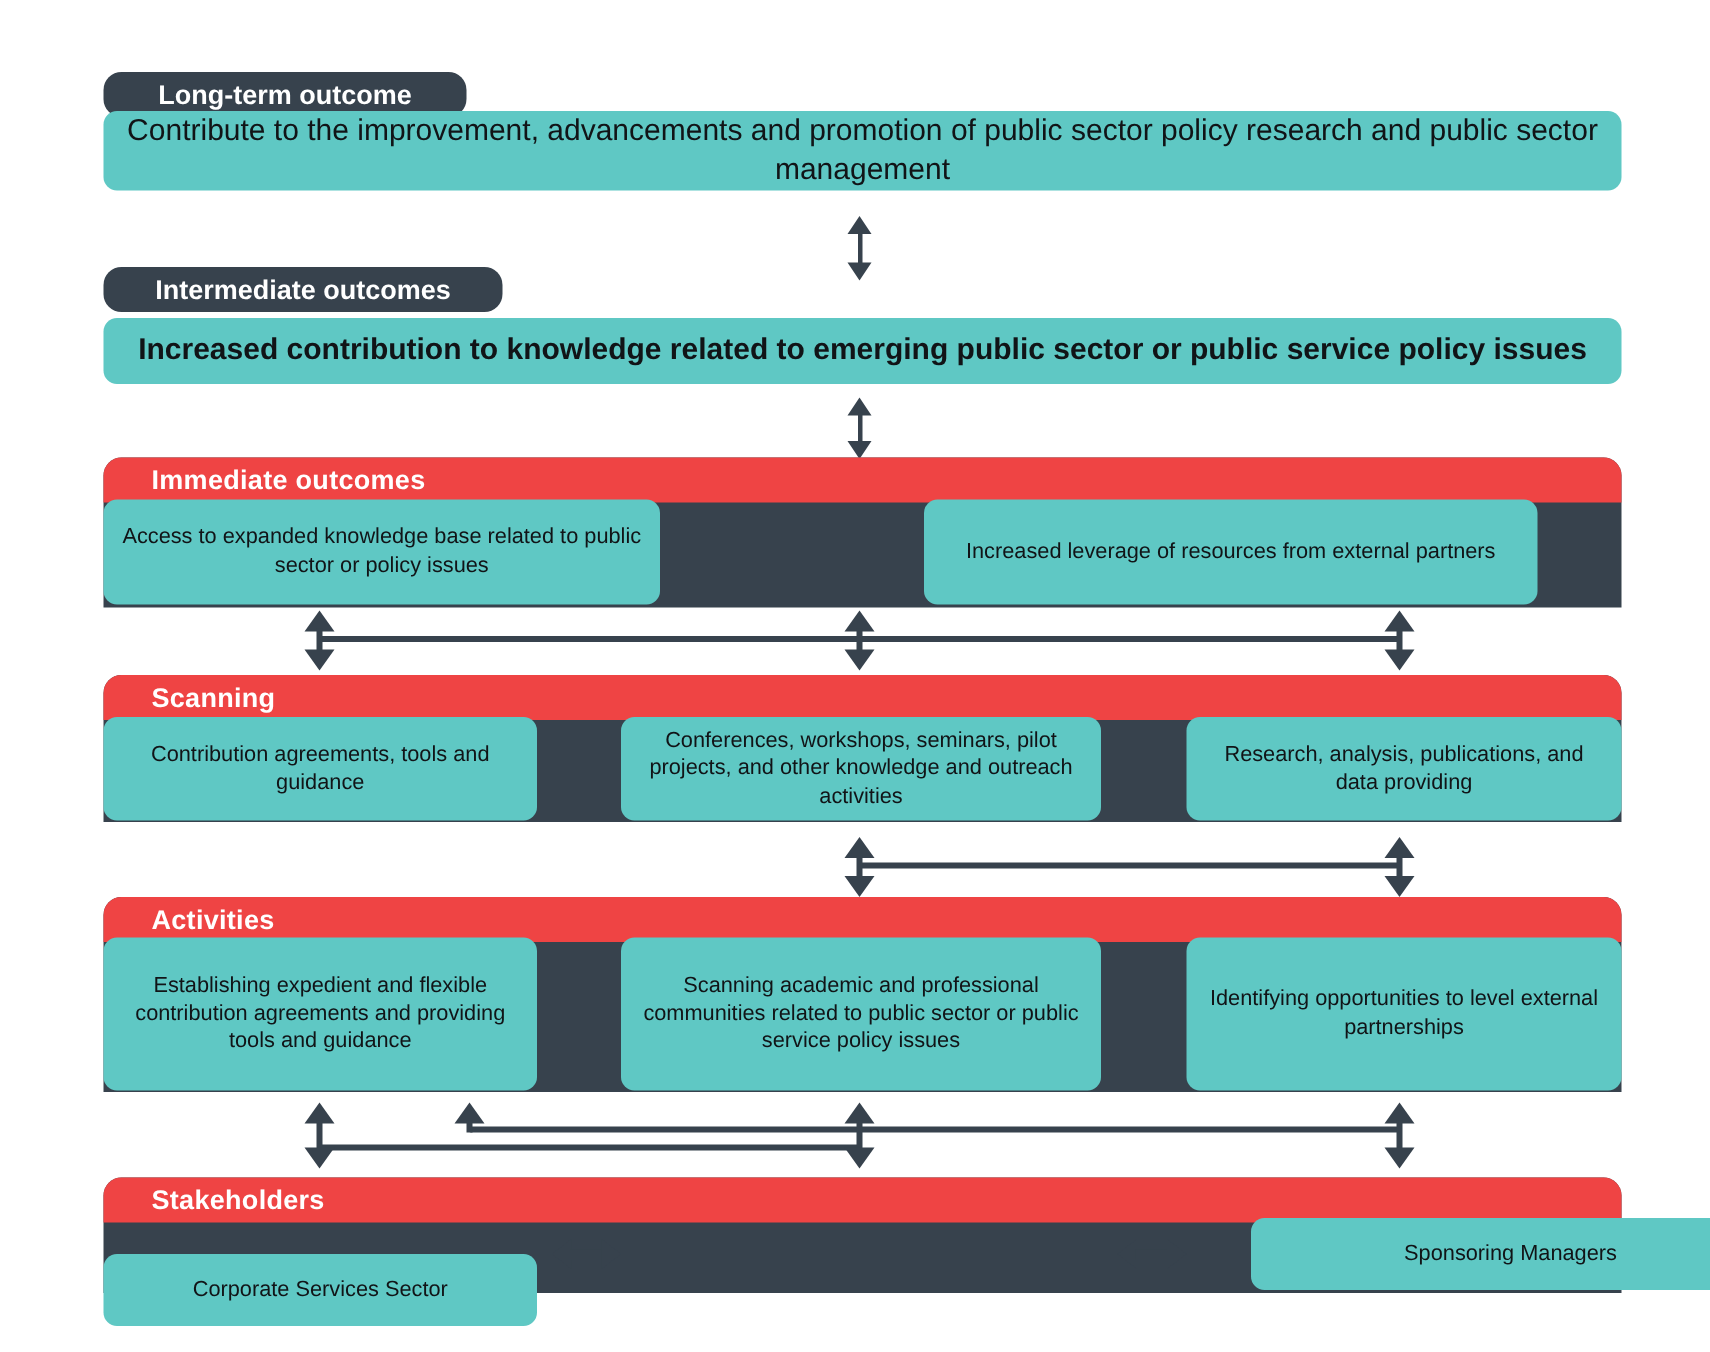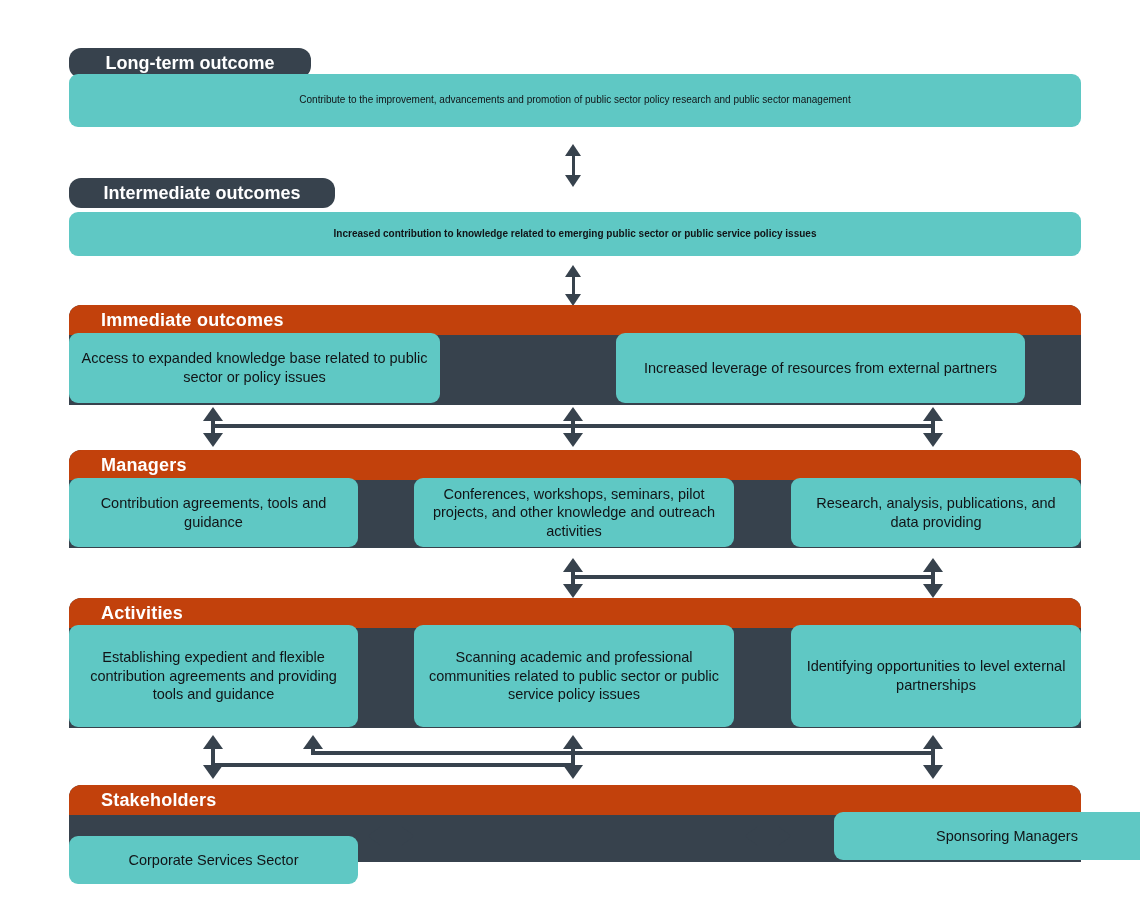--- a/index.html
+++ b/index.html
@@ -17,21 +17,21 @@
   #canvas {
     position: absolute;
     left: 0; top: 0;
     width: 1140px;
     height: 901px;
   }
   .abs { position: absolute; }
 
   
   .tab-header {
-    background: #c2410c;
+    background: #ef4444;
     color: #ffffff;
     font-weight: bold;
     font-size: 18px;
     letter-spacing: 0.2px;
     display: flex;
     align-items: center;
     padding-left: 32px;
     box-sizing: border-box;
     border-radius: 12px 12px 0 0;
   }
@@ -60,21 +60,21 @@
     border-radius: 9px;
     box-sizing: border-box;
     display: flex;
     align-items: center;
     justify-content: center;
     text-align: center;
     font-size: 14.5px;
     line-height: 1.28;
     padding: 6px 12px;
   }
-  .teal-box.wide { font-size: 10px; }
+  .teal-box.wide { font-size: 20px; }
 
   
   .h-line {
     background: #37424d;
     height: 4px;
     border-radius: 1px;
   }
   .v-stem {
     background: #37424d;
     width: 4px;
@@ -161,21 +161,21 @@
     <div class="abs v-stem" style="left:571px; top:419px; height:16px;"></div>
     <div class="abs arrow-down" style="left:563px; top:433px;"></div>
 
     <div class="abs arrow-up" style="left:923px; top:407px;"></div>
     <div class="abs v-stem" style="left:931px; top:419px; height:16px;"></div>
     <div class="abs arrow-down" style="left:923px; top:433px;"></div>
   </div>
 
   <div class="abs panel-dark" style="left:69px; top:450px; width:1012px; height:98px;"></div>
   <div class="abs tab-header" style="left:69px; top:450px; width:1012px; height:30px;">
-    <span>Managers</span>
+    <span>Scanning</span>
   </div>
   <div class="abs teal-box" style="left:69px; top:478px; width:289px; height:69px;">
     <span>Contribution agreements, tools and guidance</span>
   </div>
   <div class="abs teal-box" style="left:414px; top:478px; width:320px; height:69px;">
     <span>Conferences, workshops, seminars, pilot projects, and other knowledge and outreach activities</span>
   </div>
   <div class="abs teal-box" style="left:791px; top:478px; width:290px; height:69px;">
     <span>Research, analysis, publications, and data providing</span>
   </div>

